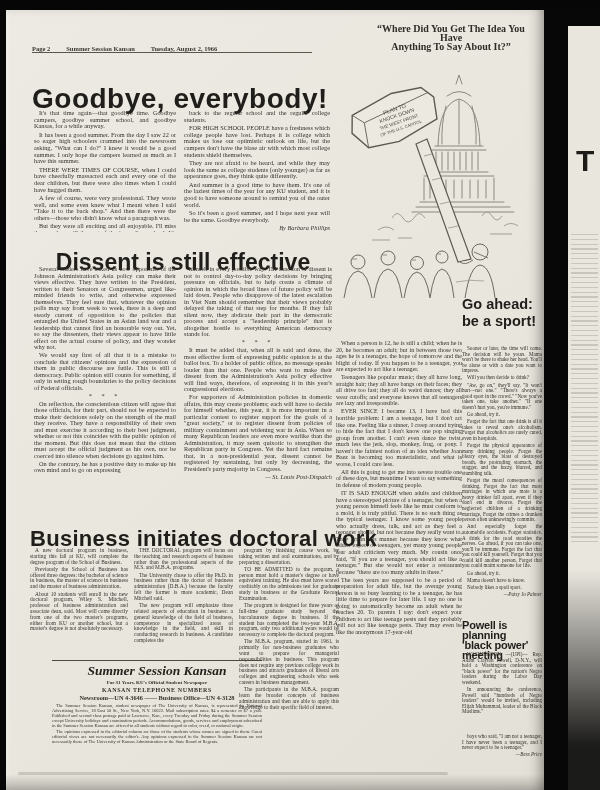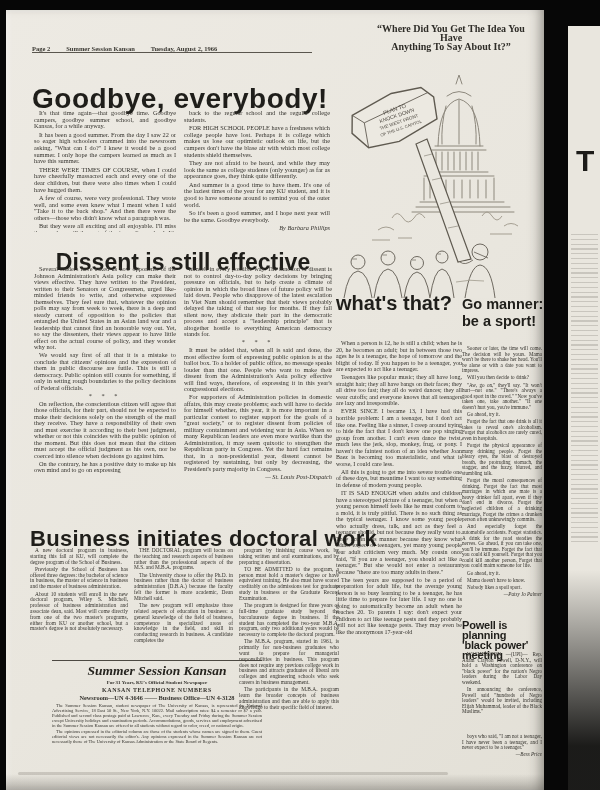--- a/index.html
+++ b/index.html
@@ -163,33 +163,32 @@
         <path d="M98 244 q4 -28 12 -29 q9 1 12 29"></path>
         <circle cx="148" cy="198" r="8"></circle>
         <path d="M133 244 q5 -32 15 -33 q11 1 15 33"></path>
         <path d="M141 206 q-8 6 -13 2 M156 204 l-14 -6" stroke-width=".9"></path>
         <path d="M20 205 h5 M50 201 h5 M80 206 h4 M105 200 h4" stroke-width=".7"></path>
       </g>
       <path d="M124 228 q14 -3 28 -1" stroke="#a09a8d" stroke-width=".8" fill="none"></path>
     </svg>
 
     <div class="hl hl-teen">
-      <div>what's that?</div>
     </div>
     <div class="col teen-col">
         <p>When a person is 12, he is still a child; when he is 20, he becomes an adult; but in between those two ages he is a teenager, the hope of tomorrow and the blight of today. If you happen to be a teenager, you are expected to act like a teenager.</p>
         <p>Teenagers like popular music; they all have long, straight hair; they all have bangs on their faces; they all drive too fast; they all do weird dances; they all wear cutoffs; and everyone knows that all teenagers are lazy and irresponsible.</p>
         <p>EVER SINCE I became 13, I have had this horrible problem: I am a teenager, but I don't act like one. Feeling like a sinner, I creep around trying to hide the fact that I don't know one pop singing group from another. I can't even dance the twist, much less the jerk, slop, monkey, frug, or pony. I haven't the faintest notion of an idea whether Joan Baez is becoming too materialistic, and what is worse, I could care less.</p>
         <p>All this is going to get me into severe trouble one of these days, but meantime I want to say something in defense of modern young people.</p>
         <p>IT IS SAD ENOUGH when adults and children have a stereotyped picture of a teenager, but when a young person himself feels like he must conform to a mold, it is truly pitiful. There is no such thing as the typical teenager. I know some young people who actually dress, talk, and act as they feel a teenager should, but not because they really want to. They act in this manner because they know what adults expect of teenagers, yet many young people fear adult criticism very much. My cousin once said, "If you are a teenager, you should act like a teenager." But she would not enter a restaurant because "there are too many adults in there."</p>
         <p>The teen years are supposed to be a period of preparation for adult life, but the average young person is so busy learning to be a teenager, he has little time to prepare for later life. I say no one is going to automatically become an adult when he reaches 20. To parents I say: don't expect your children to act like teenage pests and they probably will not act like teenage pests. They may even be like the anonymous 17-year-old</p>
       </div>
 
     <div class="hl hl-sport">
-      <div>Go manner:</div>
+      <div>Go ahead:</div>
       <div>be a sport!</div>
     </div>
     <div class="col narrow sport-col">
         <p>Sooner or later, the time will come. The decision will be yours. Mama won't be there to shake her head. You'll be alone or with a date you want to impress.</p>
         <p>Will you then decide to drink?</p>
         <p>"Aw, go on," they'll say. "It won't hurt—not one." "There's always a good sport in the crowd." "Now you've taken one, take another." "If one doesn't hurt you, you're immune."</p>
         <p>Go ahead, try it.</p>
         <p>Forget the fact that one drink is all it takes to reveal one's alcoholism. Forget that alcoholics are rarely cured, even in hospitals.</p>
         <p>Forget the physical appearance of many drinking people. Forget the bleary eyes, the blast of destroyed breath, the protruding stomach, the stagger, and the fuzzy, blurred, and stumbling talk.</p>
         <p>Forget the moral consequences of drinking. Forget the fact that most marriages in which one mate is a heavy drinker fall apart, even if they don't end in divorce. Forget the neglected children of a drinking marriage. Forget the crimes a drunken person often unknowingly commits.</p>

